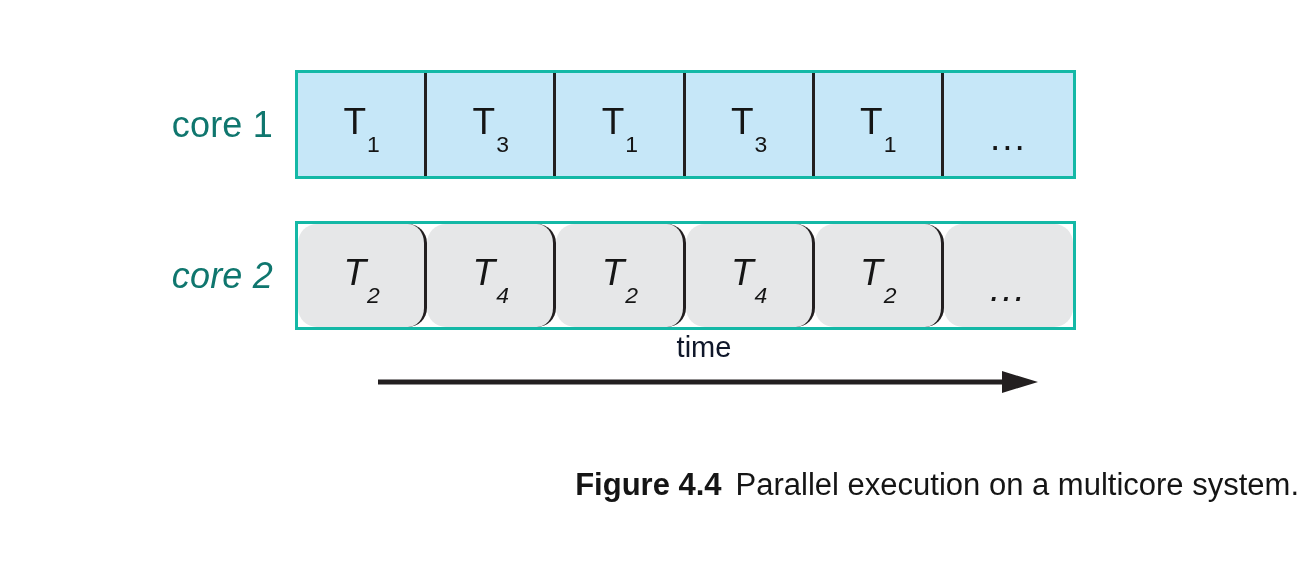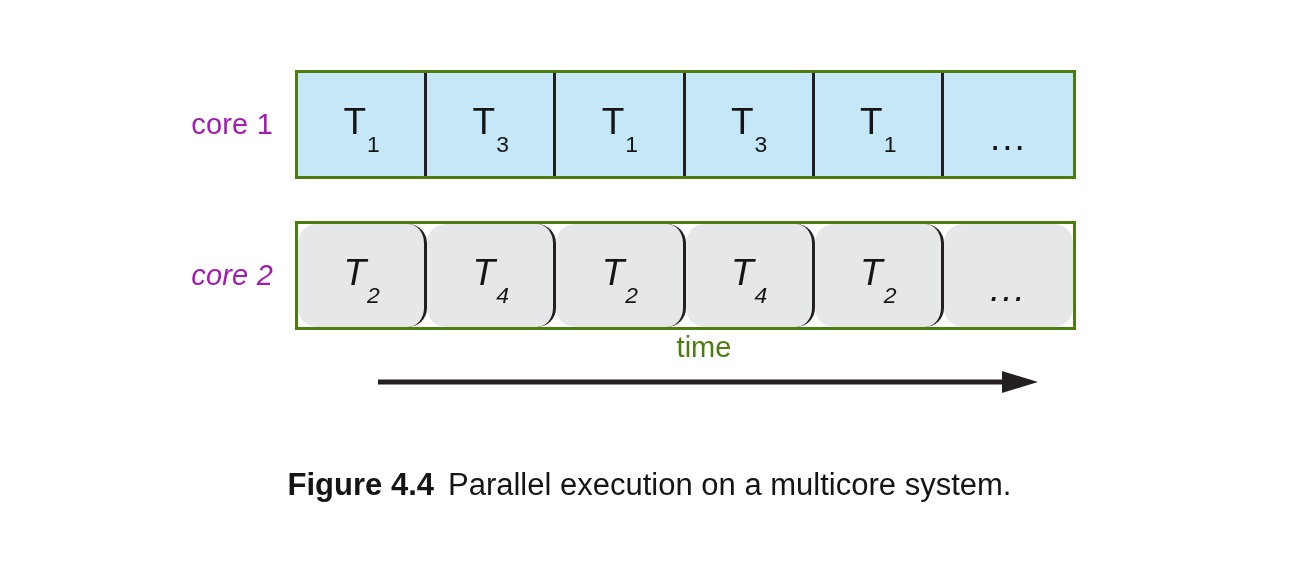--- a/index.html
+++ b/index.html
@@ -31,29 +31,29 @@
     align-items: center;
   }
   #core-row-1 { left: 0px; top: 70px; }
   #core-row-2 { left: 0px; top: 221px; font-style: italic; }
 
   .core-label {
     width: 295px;
     text-align: right;
     padding-right: 22px;
     box-sizing: border-box;
-    font-size: 29px;
-    line-height: 1;
-    color: #a21caf;
+    font-size: 36px;
+    line-height: 1;
+    color: #0f766e;
     letter-spacing: 0.2px;
   }
 
   .timeline {
     display: flex;
-    border: 3px solid #4d7c0f;
+    border: 3px solid #14b8a6;
     box-sizing: border-box;
     height: 109px;
     width: 781px;
   }
 
   .slot {
     width: 130.17px;
     border-right: 3px solid #231f20;
     box-sizing: border-box;
     display: flex;
@@ -100,35 +100,35 @@
     height: 70px;
   }
   #time-label {
     position: absolute;
     left: 378px;
     top: 0px;
     width: 652px;
     text-align: center;
     font-size: 29px;
     line-height: 1;
-    color: #4d7c0f;
+    color: #0f172a;
   }
   #time-arrow {
     position: absolute;
     left: 370px;
     top: 36px;
   }
 
   
   #figure-caption {
     position: absolute;
     left: 0;
     top: 466px;
     width: 1299px;
-    text-align: center;
+    text-align: right;
     font-size: 31px;
     line-height: 1.2;
     color: #151515;
     white-space: nowrap;
   }
   #figure-caption .caption-number {
     font-weight: bold;
     margin-right: 14px;
   }
 </style>

